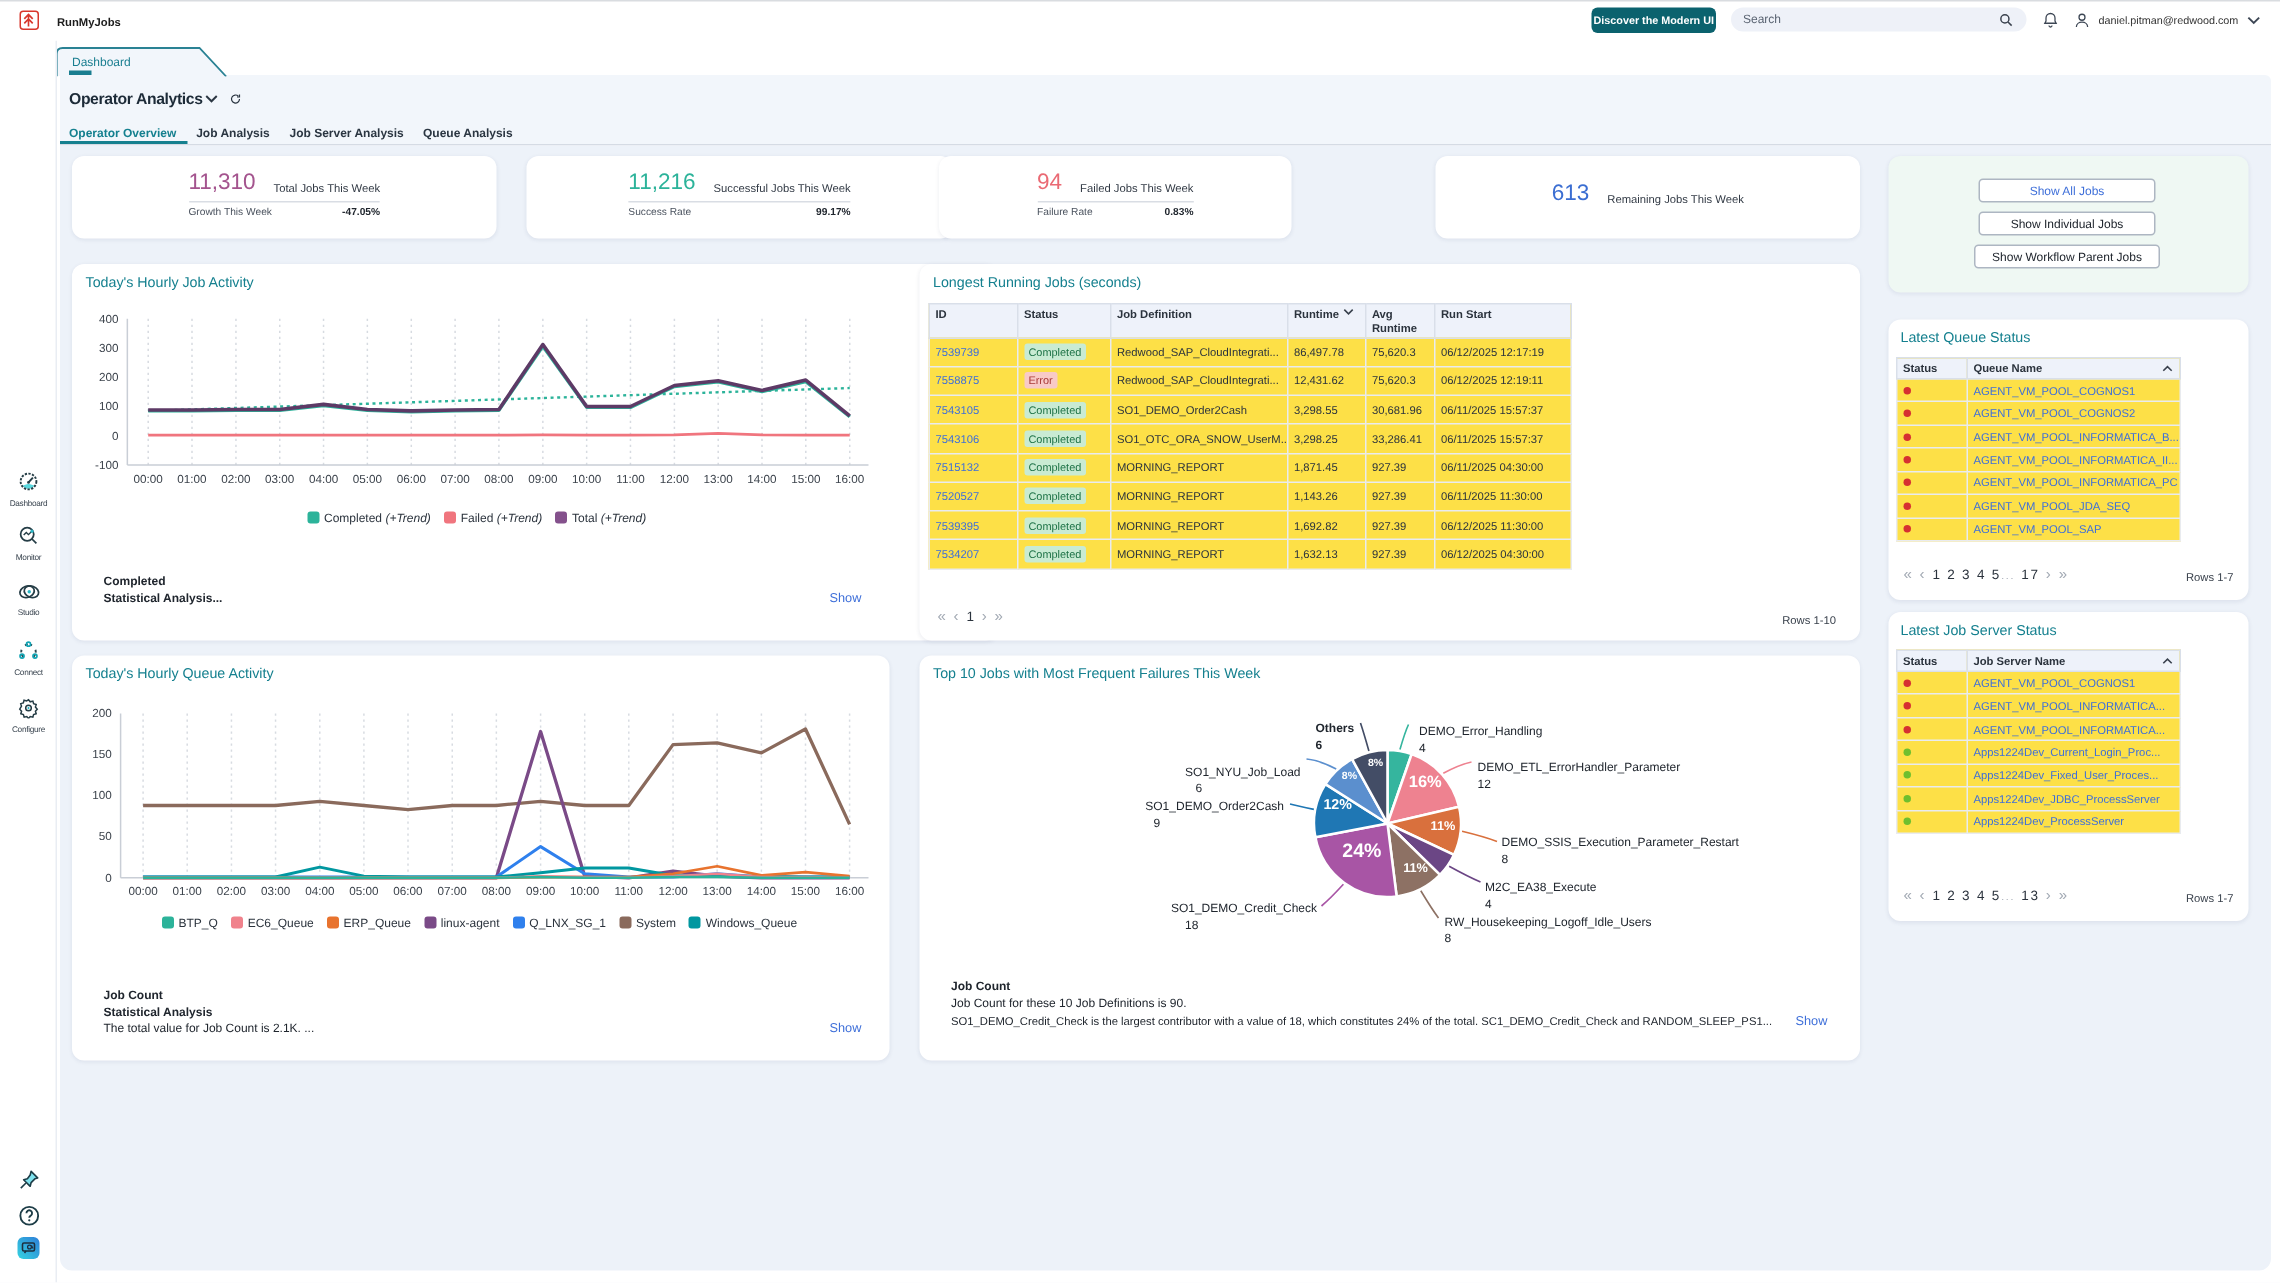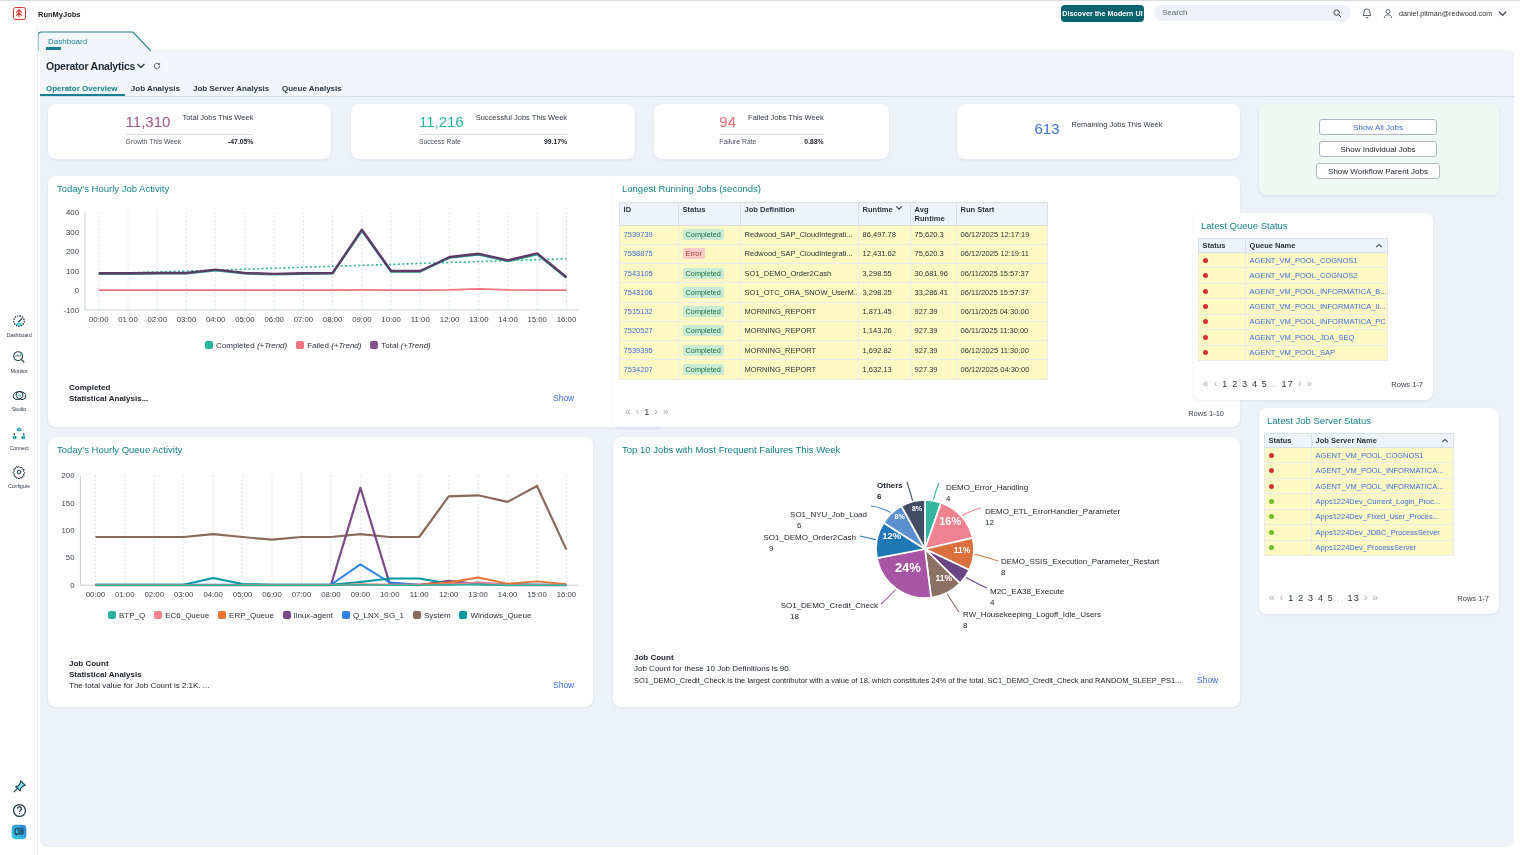--- a/index.html
+++ b/index.html
@@ -26,28 +26,28 @@
 #subtabs span{position:absolute;top:1px;white-space:nowrap}
 #tabline{position:absolute;left:2px;top:69px;width:1474px;height:1px;background:#d5dbe4}
 #activetab{position:absolute;left:2px;top:66.8px;width:85px;height:2.3px;background:#15808f;z-index:2}
 #content{position:absolute;left:2px;top:69.5px;width:1474px;height:750.5px;background:#edf2f9;border-radius:0 0 8px 8px}
 
 .card{position:absolute;background:#fff;border-radius:8px;box-shadow:0 1px 3px rgba(25,39,89,.08)}
 .ctitle{position:absolute;left:9px;top:7px;font-size:9.5px;color:#15808f}
 .showlink{position:absolute;font-size:8.5px;color:#3e6fd9}
 
 .kpiwrap{position:absolute;left:50%;top:9px;transform:translateX(-50%)}
-.kpirow{display:flex;align-items:flex-start;gap:12px;white-space:nowrap}
+.kpirow{display:flex;align-items:flex-end;gap:12px;white-space:nowrap}
 .kpirow .n{font-size:15px;letter-spacing:0px}
 .kpirow .l{font-size:7.5px;color:#323a45}
 .kpid{height:1px;background:#d9dde4;margin-top:4px}
 .kpisr{display:flex;justify-content:space-between;font-size:6.8px;color:#4a525e;margin-top:2.5px}
 .kpisr .b{font-weight:bold;color:#20262e}
 
-table.grid{border-collapse:collapse;font-size:7.5px;color:#2b333d;background:#fef9c3;table-layout:fixed}
+table.grid{border-collapse:collapse;font-size:7.5px;color:#2b333d;background:#fde047;table-layout:fixed}
 table.grid th{background:#eef2fa;border:1px solid #d9dfe9;font-weight:bold;text-align:left;padding:2px 4px;font-size:7.5px;vertical-align:top}
 table.grid td{border:1px solid #e9ebef;padding:0 4px;white-space:nowrap;overflow:hidden}
 .badge{display:inline-block;border-radius:2px;padding:1px 3px;font-size:7.3px}
 .badge.ok{background:#c9ebd3;color:#1e7247}
 .badge.err{background:#f8cac7;color:#a93a38}
 .idlink{color:#3e6fd9}
 .dot{display:inline-block;width:5px;height:5px;border-radius:50%}
 .pgn{position:absolute;font-size:10px;color:#a3aab4;letter-spacing:1.2px}
 .pgn b{color:#2b333d;font-weight:normal;font-size:9px}
 .rows{position:absolute;font-size:7.5px;color:#3a424d}
@@ -208,21 +208,21 @@
               <span class="n" style="color:#2cb39a">11,216</span>
               <span class="l">Successful Jobs This Week</span>
             </div>
       <div class="kpid"></div>
             <div class="kpisr">
               <span>Success Rate</span>
               <span class="b">99.17%</span>
             </div>
           </div>
     </div>
-    <div class="card" style="left:614px;top:7.5px;width:235px;height:55px">
+    <div class="card" style="left:586px;top:7.5px;width:235px;height:55px">
       <div class="kpiwrap">
             <div class="kpirow">
               <span class="n" style="color:#ea6a74">94</span>
               <span class="l">Failed Jobs This Week</span>
             </div>
       <div class="kpid"></div>
             <div class="kpisr">
               <span>Failure Rate</span>
               <span class="b">0.83%</span>
             </div>
@@ -504,21 +504,21 @@
               <text x="254" y="80" text-anchor="end" font-size="8" fill="#20262e">SO1_NYU_Job_Load</text>
               <text x="184" y="91" text-anchor="start" font-size="8" fill="#20262e">6</text>
 </svg>
           </div>
       <div class="b1" style="left:21px;top:216px;font-size:8px;color:#20262e">Job Count</div>
       <div style="position:absolute;left:21px;top:227px;font-size:8px;color:#20262e">Job Count for these 10 Job Definitions is 90.</div>
       <div style="position:absolute;left:21px;top:238.5px;font-size:7.5px;color:#20262e;width:547px;white-space:nowrap;overflow:hidden">SO1_DEMO_Credit_Check is the largest contributor with a value of 18, which constitutes 24% of the total. SC1_DEMO_Credit_Check and RANDOM_SLEEP_PS1...</div>
       <div class="showlink" style="left:584px;top:238px">Show</div>
     </div>
 
-    <div class="card" style="left:1153px;top:116.5px;width:240px;height:187px">
+    <div class="card" style="left:1219px;top:116.5px;width:240px;height:187px">
       <div class="ctitle" style="left:8px">Latest Queue Status</div>
       <div id="queuetable" style="position:absolute;left:4.6px;top:25px">
             <table class="grid" style="width:189px;height:123px">
 <colgroup>
                 <col style="width:47px">
                 <col style="width:142px">
               </colgroup>
 <tbody>
                 <tr style="height:13px">
                   <th>Status</th>

